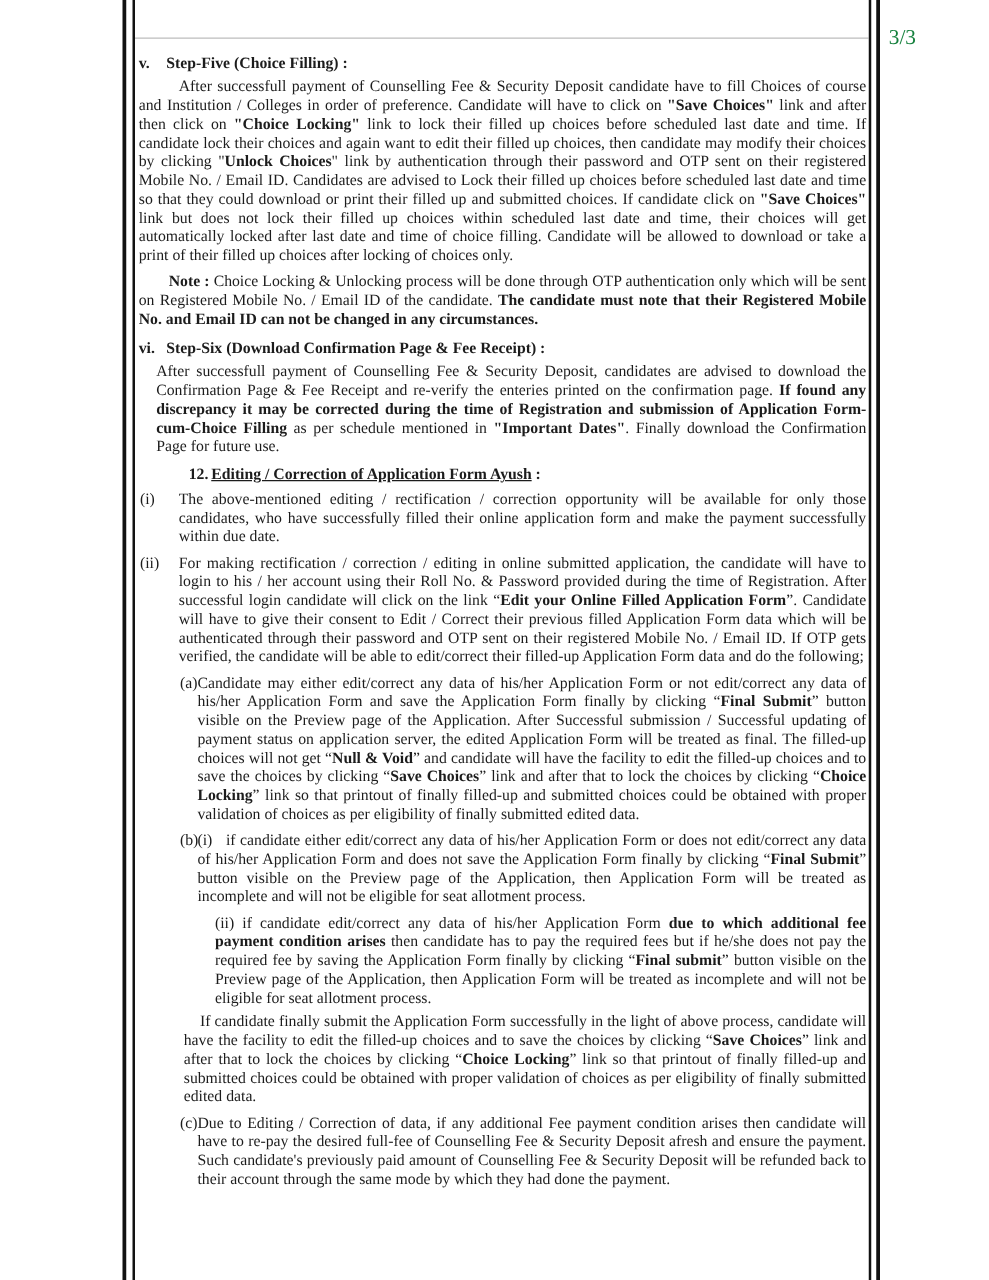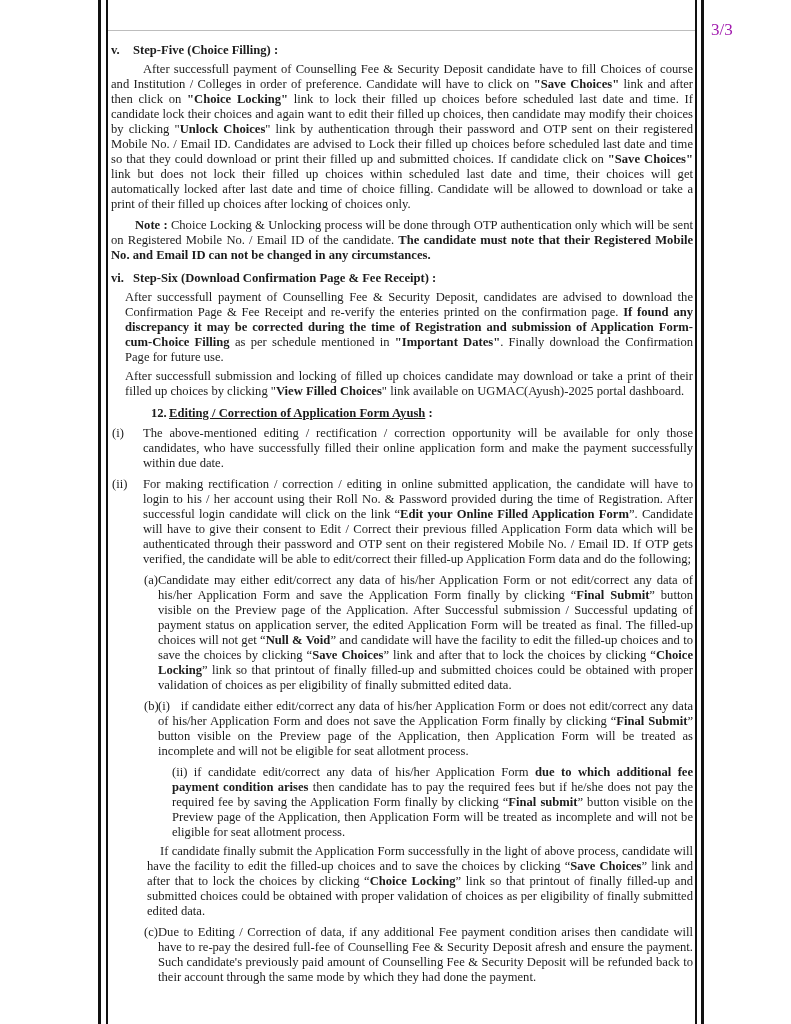--- a/index.html
+++ b/index.html
@@ -14,21 +14,21 @@
   
   .vline{position:absolute;top:0;bottom:0;background:#111;}
   .vl-left-outer{left:98px;width:3px;}
   .vl-left-inner{left:106px;width:2px;}
   .vl-right-inner{left:695px;width:2px;}
   .vl-right-outer{left:701px;width:3px;}
   .topline{position:absolute;left:108px;width:587px;top:30px;height:1px;background:#9a9a9a;opacity:.65;}
 
   .page-number{
     position:absolute;left:711px;top:20px;
-    font-size:17px;color:#a21caf;
+    font-size:17px;color:#15803d;
   }
 
   .content{
     position:absolute;left:111px;top:34px;width:582px;
     font-size:12.6px;line-height:15px;
   }
   .p{margin:0;text-align:justify;}
   .ind32{text-indent:32px;}
   .ind24{text-indent:24px;}
   .ind13{text-indent:13px;}
@@ -78,21 +78,20 @@
       <span class="lbl">v.</span><span class="ttl">Step-Five (Choice Filling) :</span>
     </div>
     <p class="p ind32 mt4">After successfull payment of Counselling Fee &amp; Security Deposit candidate have to fill Choices of course and Institution / Colleges in order of preference. Candidate will have to click on <b>"Save Choices"</b> link and after then click on <b>"Choice Locking"</b> link to lock their filled up choices before scheduled last date and time. If candidate lock their choices and again want to edit their filled up choices, then candidate may modify their choices by clicking "<b>Unlock Choices</b>" link by authentication through their password and OTP sent on their registered Mobile No. / Email ID. Candidates are advised to Lock their filled up choices before scheduled last date and time so that they could download or print their filled up and submitted choices. If candidate click on <b>"Save Choices"</b> link but does not lock their filled up choices within scheduled last date and time, their choices will get automatically locked after last date and time of choice filling. Candidate will be allowed to download or take a print of their filled up choices after locking of choices only.</p>
     <p class="p ind24 mt6"><b>Note :</b> Choice Locking &amp; Unlocking process will be done through OTP authentication only which will be sent on Registered Mobile No. / Email ID of the candidate. <b>The candidate must note that their Registered Mobile No. and Email ID can not be changed in any circumstances.</b></p>
 
     <div class="step mt8">
       <span class="lbl">vi.</span><span class="ttl">Step-Six (Download Confirmation Page &amp; Fee Receipt) :</span>
     </div>
     <p class="p mt4" style="margin-left:14px;">After successfull payment of Counselling Fee &amp; Security Deposit, candidates are advised to download the Confirmation Page &amp; Fee Receipt and re-verify the enteries printed on the confirmation page. <b>If found any discrepancy it may be corrected during the time of Registration and submission of Application Form-cum-Choice Filling</b> as per schedule mentioned in <b>"Important Dates"</b>. Finally download the Confirmation Page for future use.</p>
 
-    <p class="p mt4" style="margin-left:14px;">After successfull submission and locking of filled up choices candidate may download or take a print of their filled up choices by clicking "<b>View Filled Choices</b>" link available on UGMAC(Ayush)-2025 portal dashboard.</p>
 
     <div class="h12">
       <span class="lbl">12.</span><span class="ttl">Editing / Correction of Application Form Ayush</span><span> :</span>
     </div>
 
     <div class="li1">
       <span class="lbl">(i)</span>
       <p class="p body">The above-mentioned editing / rectification / correction opportunity will be available for only those candidates, who have successfully filled their online application form and make the payment successfully within due date.</p>
     </div>
 

